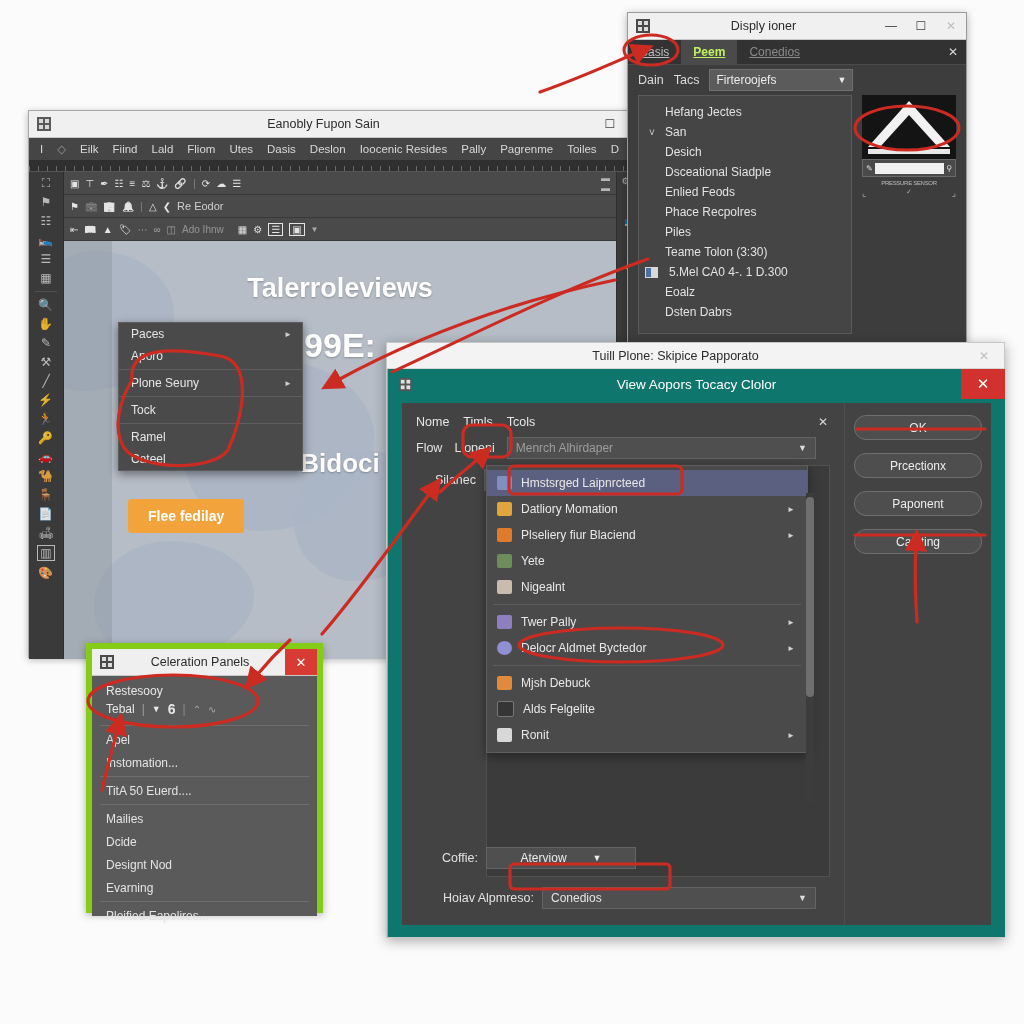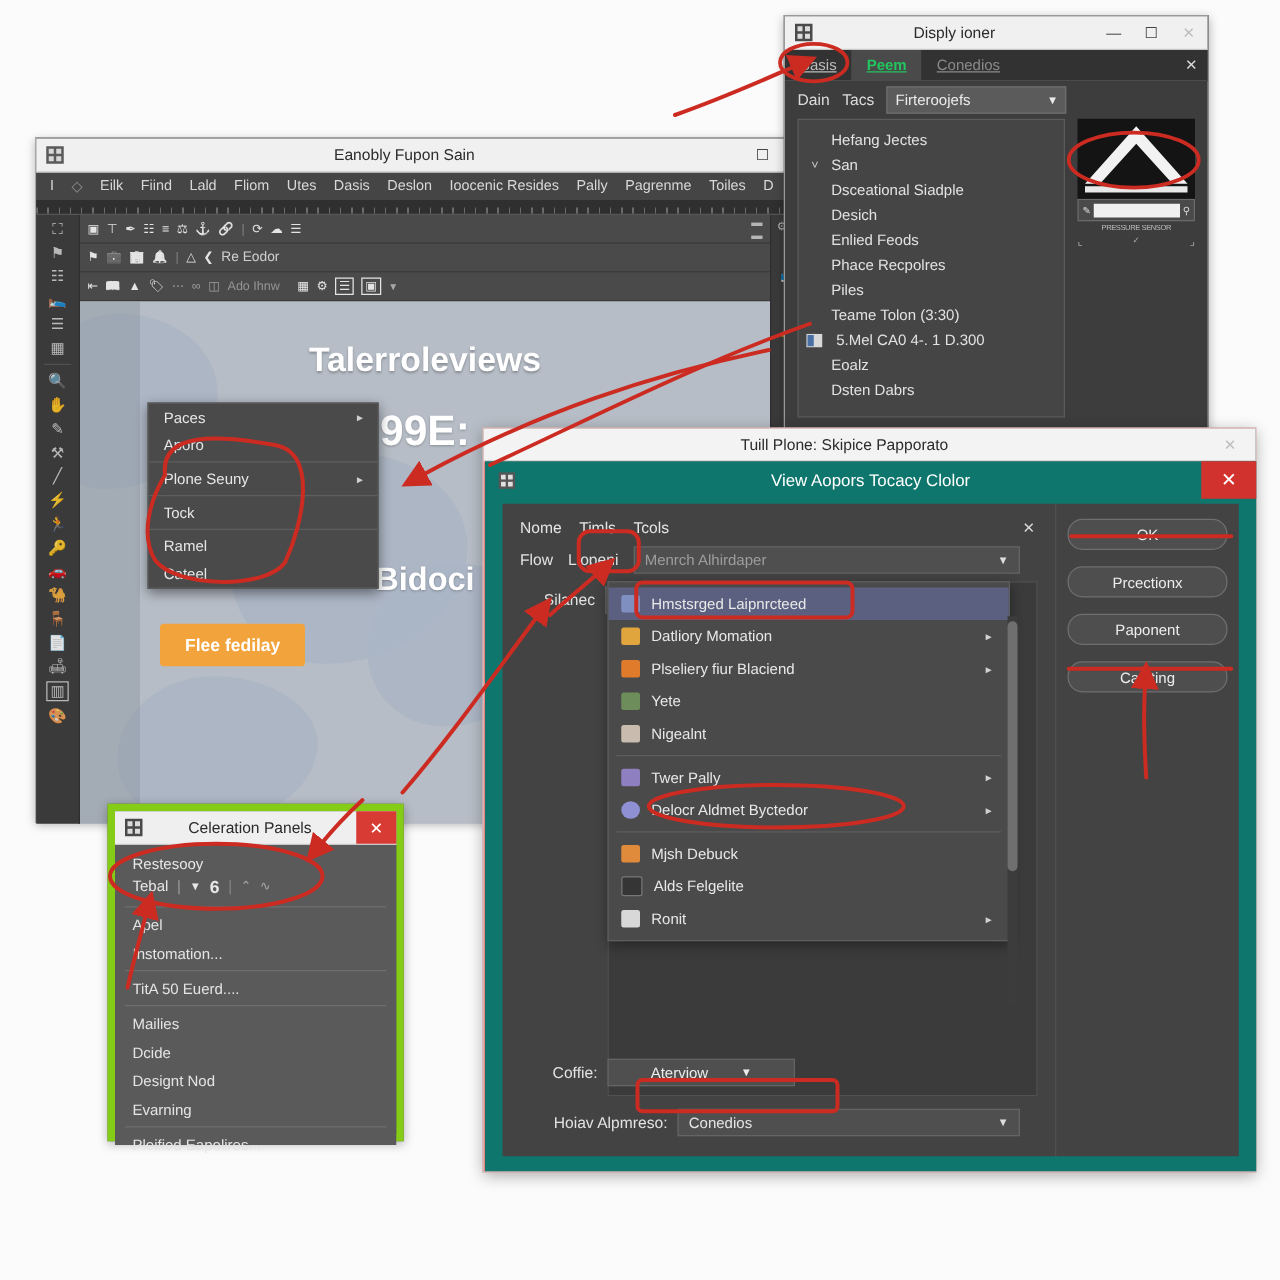--- a/index.html
+++ b/index.html
@@ -64,21 +64,21 @@
   #ctxmenu .sep{height:1px;background:#5e5e5e;margin:2px 0;}
 
   
   #dispwin{left:627px;top:12px;width:340px;height:333px;
            background:#3d3d3d;border:1px solid #9a9a9a;
            box-shadow:0 2px 8px rgba(0,0,0,.3);display:flex;flex-direction:column;}
   #dispwin .tabrow{height:24px;background:#323232;display:flex;align-items:center;
                    position:relative;border-bottom:1px solid #4b4b4b;}
   #dispwin .tab{height:100%;display:flex;align-items:center;padding:0 12px;
                 font-size:12px;color:#cfcfcf;text-decoration:underline;}
-  #dispwin .tab.act{background:#4a4a4a;color:#22c55e;font-weight:bold;}
+  #dispwin .tab.act{background:#4a4a4a;color:#bef264;font-weight:bold;}
   #dispwin .tab.dim{color:#8a8a8a;font-weight:normal;}
   #dispwin .tabx{position:absolute;right:8px;color:#d8d8d8;font-size:12px;}
   #dispwin .optrow{height:30px;display:flex;align-items:center;gap:10px;padding:0 10px;
                    color:#dcdcdc;font-size:12.5px;}
   .selbox{background:#5b5b5b;border:1px solid #6e6e6e;color:#ececec;height:20px;
           display:flex;align-items:center;padding:0 6px;font-size:12px;position:relative;}
   .selbox .cv{margin-left:auto;padding-left:10px;font-size:9px;}
   #dispwin .body{flex:1;display:flex;padding:0 10px 10px;gap:10px;min-height:0;}
   #dispwin .listbox{flex:1;background:#454545;border:1px solid #5a5a5a;padding:6px 0;
                     overflow:hidden;}
@@ -359,24 +359,24 @@
   <div class="body">
     <div class="listbox">
       <div class="li">
           <span>Hefang Jectes</span>
         </div>
       <div class="li">
           <span class="chev">˅</span>
           <span>San</span>
         </div>
       <div class="li">
+          <span>Desich</span>
+        </div>
+      <div class="li">
           <span>Dsceational Siadple</span>
-        </div>
-      <div class="li">
-          <span>Desich</span>
         </div>
       <div class="li">
           <span>Enlied Feods</span>
         </div>
       <div class="li">
           <span>Phace Recpolres</span>
         </div>
       <div class="li">
           <span>Piles</span>
         </div>

